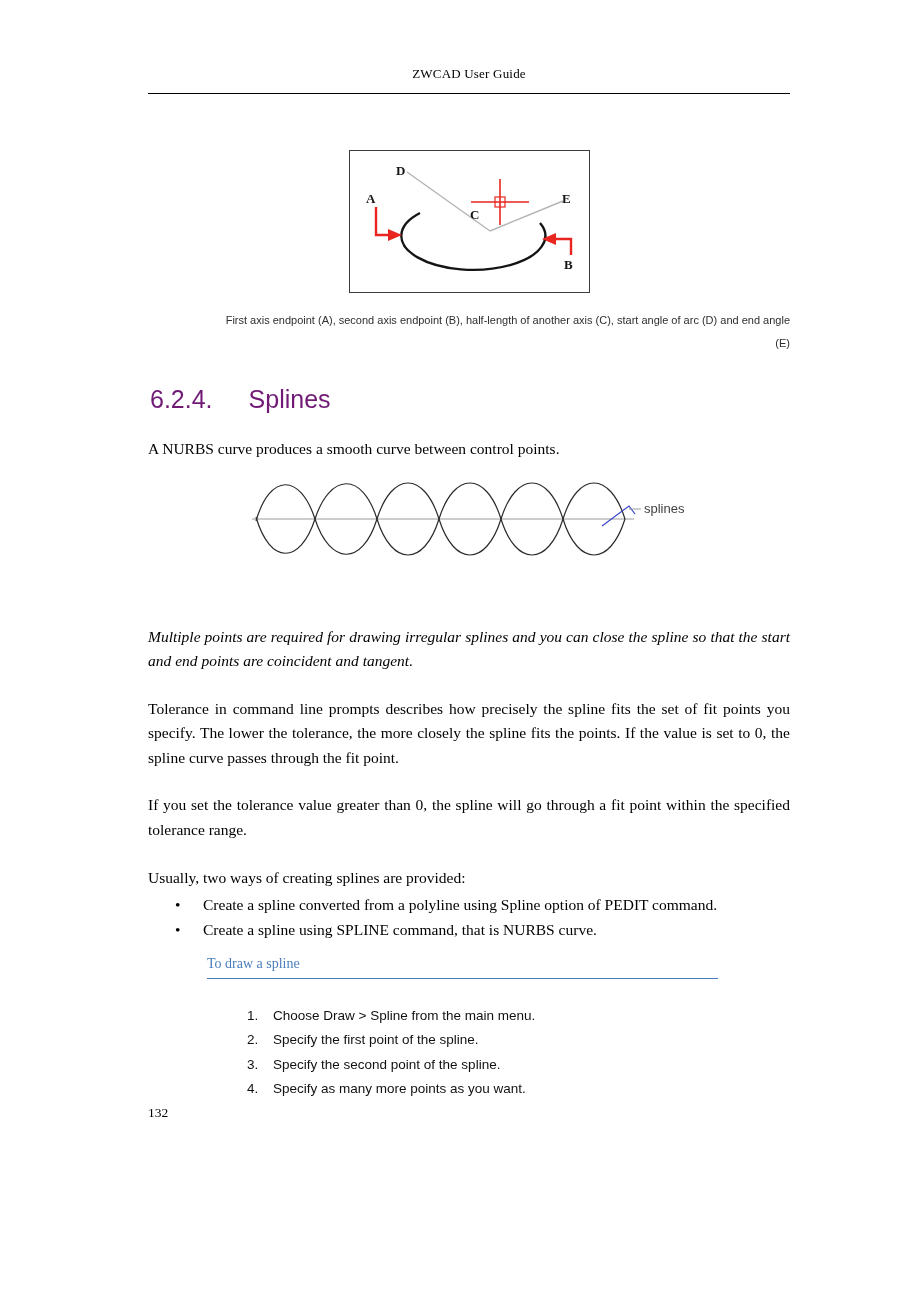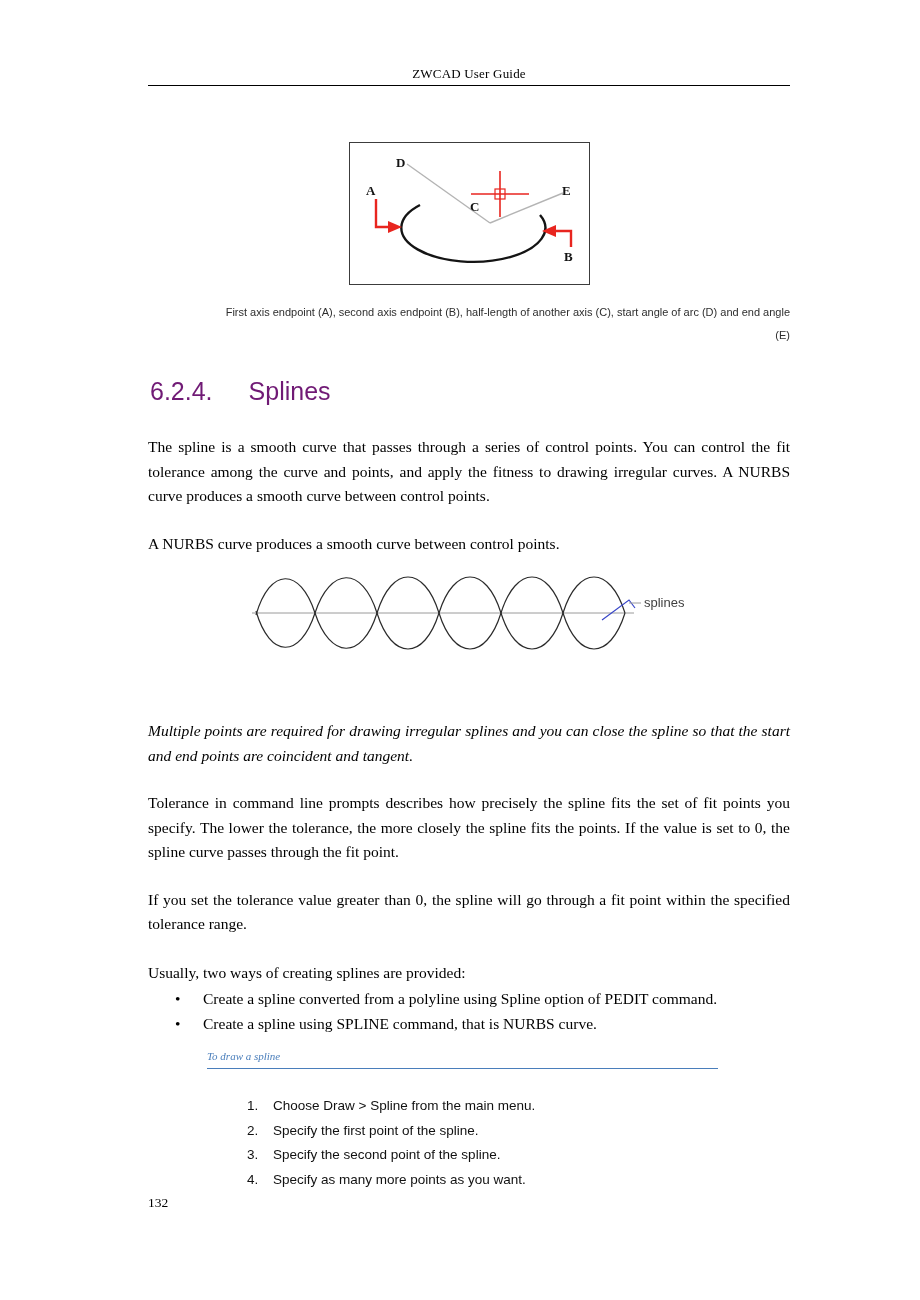--- a/index.html
+++ b/index.html
@@ -7,21 +7,21 @@
   body {
     width: 920px; height: 1300px; background: #ffffff;
     font-family: "Liberation Serif", serif; color: #000;
     position: relative; overflow: hidden;
   }
   .page { width: 920px; height: 1300px; }
   .header {
     margin: 64px 130px 0 148px;
     text-align: center;
     border-bottom: 1.6px solid #000;
-    padding-bottom: 3px;
+    padding-bottom: 11px;
   }
   .header-title { font-size: 13px; letter-spacing: 0.2px; }
   .content { margin: 0 130px 0 148px; }
   .fig-center { display: flex; justify-content: center; }
   .fig1-wrap { margin-top: 56px; }
   .fig1 { border: 1px solid #3c3c3c; background: #fff; }
   .fig1 svg { display: block; }
   .caption {
     margin-top: 16px;
     font-family: "Liberation Sans", sans-serif;
@@ -41,24 +41,23 @@
   .p3 { margin-top: 60px; font-style: italic; }
   .p4 { margin-top: 23px; }
   .p5 { margin-top: 23px; }
   .p6 { margin-top: 24px; }
   .bullets { margin-top: 1px; }
   .bullet { display: flex; margin-left: 27px; font-size: 15.5px; line-height: 25px; }
   .bullet-marker { width: 28px; }
   .bullet-text { flex: 1; }
   .proc-title {
     margin: 14px 0 0 59px; width: 511px;
-    font-size: 11px; color: #4a7ebb;
+    font-size: 14px; color: #4a7ebb;
     padding-bottom: 6px;
     border-bottom: 1.2px solid #4a7ebb;
-    font-style: italic;
   }
   .steps { margin-top: 25px; }
   .step {
     display: flex; margin-left: 99px;
     font-family: "Liberation Sans", sans-serif;
     font-size: 13.5px; line-height: 24.5px; color: #111;
   }
   .step-num { width: 26px; }
   .page-number { margin-top: 3px; font-size: 13.5px; }
   .fig-label { font-family: "Liberation Serif", serif; font-weight: bold; font-size: 13px; fill: #141414; }
@@ -100,21 +99,20 @@
     <div class="caption">
       <div>First axis endpoint (A), second axis endpoint (B), half-length of another axis (C), start angle of arc (D) and end angle</div>
       <div>(E)</div>
     </div>
 
     <h2 class="section-heading">
       <span>6.2.4.</span>
       <span>Splines</span>
     </h2>
 
-    <p class="para p1">The spline is a smooth curve that passes through a series of control points. You can control the fit tolerance among the curve and points, and apply the fitness to drawing irregular curves. A NURBS curve produces a smooth curve between control points.</p>
     <p class="para p2">A NURBS curve produces a smooth curve between control points.</p>
 
     <div class="fig-center fig2-wrap">
       <svg width="450" height="96" viewBox="0 0 450 96">
         <line x1="8" y1="50" x2="390" y2="50" stroke="#9a9a9a" stroke-width="1"></line>
         <path d="M12,52 C26,4 56,4 71,50 S118,98 133,50 S180,2 195,50 S242,98 257,50 S304,2 319,50 S366,98 381,50" fill="none" stroke="#2b2b2b" stroke-width="1.2"></path>
         <path d="M12,48 C26,96 56,96 71,50 S118,2 133,50 S180,98 195,50 S242,2 257,50 S304,98 319,50 S366,2 381,50" fill="none" stroke="#2b2b2b" stroke-width="1.2"></path>
         <path d="M358,57 L385,37 L391,45" fill="none" stroke="#3947c8" stroke-width="1.2"></path>
         <line x1="385" y1="40" x2="397" y2="40" stroke="#9a9a9a" stroke-width="1"></line>
         <text x="400" y="44" class="splines-label">splines</text>

